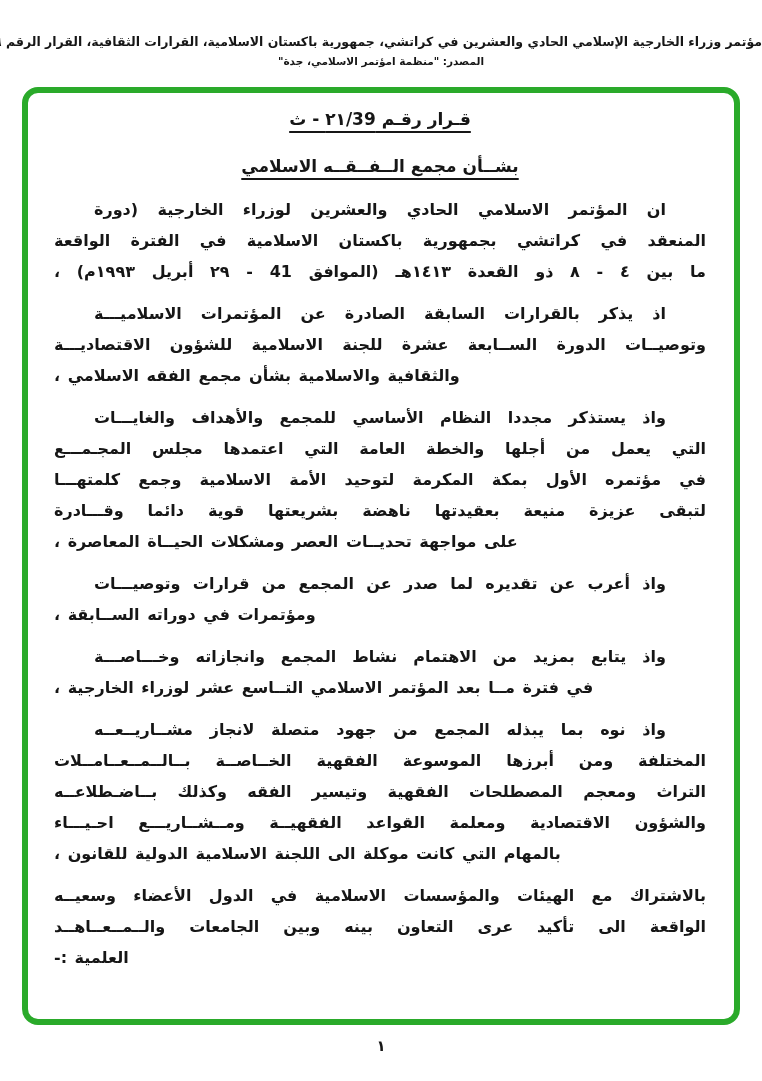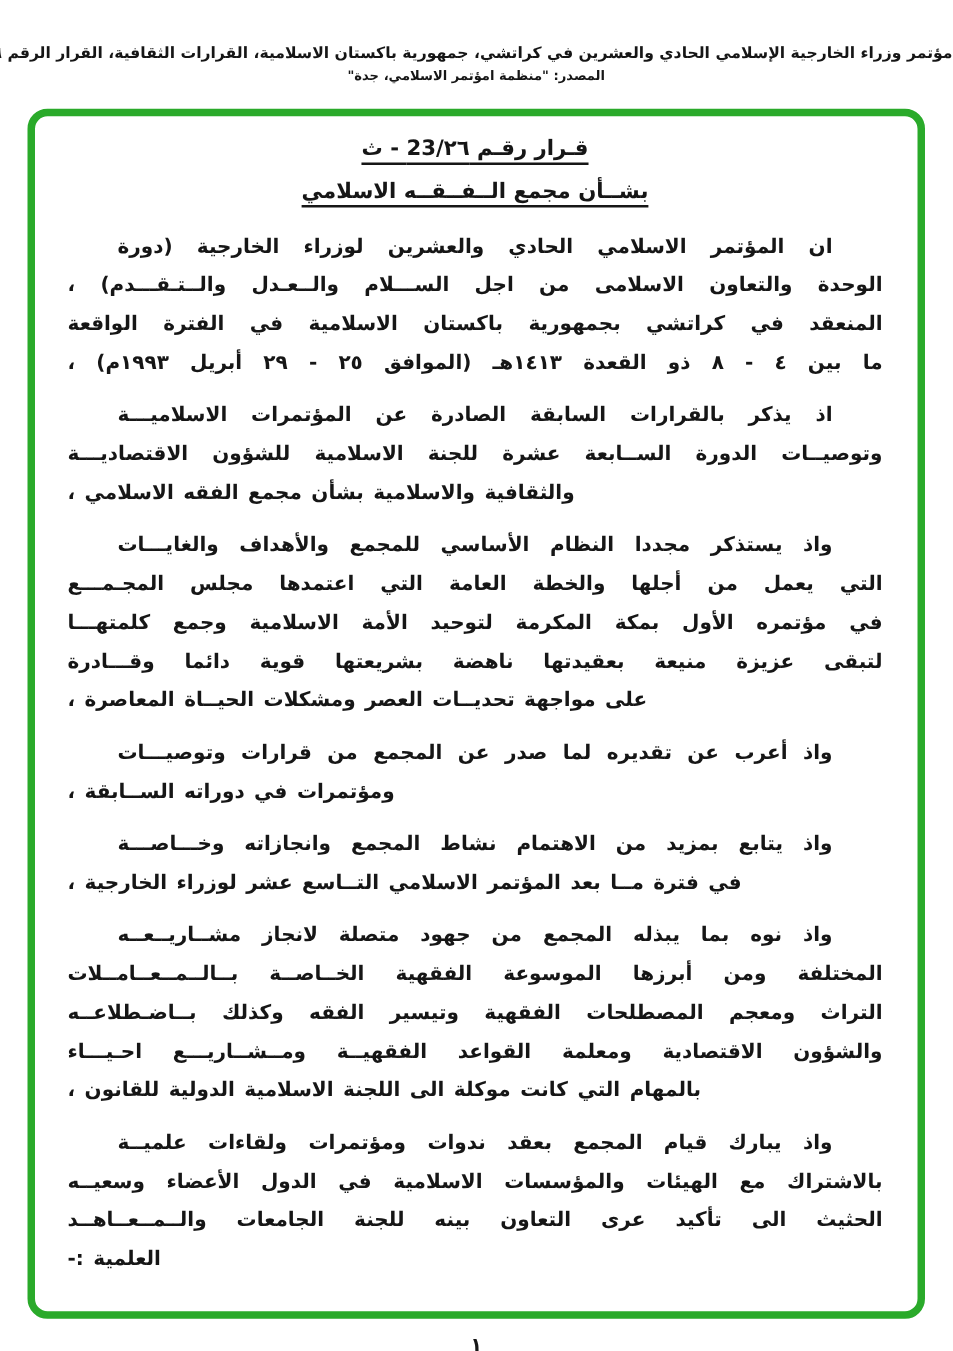--- a/index.html
+++ b/index.html
@@ -48,21 +48,21 @@
   .res-title, .res-subtitle {
     text-align: center;
     font-size: 17px;
     font-weight: bold;
     text-decoration: underline;
     text-decoration-thickness: 1.5px;
     text-underline-offset: 6px;
     line-height: 24px;
   }
   .res-title { margin-top: 6px; }
-  .res-subtitle { margin-top: 10px; }
+  .res-subtitle { margin-top: 23px; }
   
   .res-body {
     margin-top: 16px;
     font-size: 16px;
     font-weight: bold;
   }
   .para { margin: 0 0 11px 0; }
   .line {
     line-height: 31px;
     text-align: justify;
@@ -90,33 +90,32 @@
 
 <div class="page">
 
   <div class="doc-header">
     <div class="conference-line">مؤتمر وزراء الخارجية الإسلامي الحادي والعشرين في كراتشي، جمهورية باكستان الاسلامية، القرارات الثقافية، القرار الرقم ٢١/٢٦ث</div>
     <div class="source-line">المصدر: "منظمة امؤتمر الاسلامي، جدة"</div>
   </div>
 
   <div class="frame">
 
-    <div class="res-title">قـرار رقـم 23/٢٦ - ث</div>
+    <div class="res-title">قـرار رقـم ٢١/39 - ث</div>
 
     <div class="res-subtitle">بشــأن مجمع الــفــقــه الاسلامي</div>
 
     <div class="res-body">
 
       <div class="para">
         <div class="line first">
           <span class="lead"></span><span>ان المؤتمر الاسلامي الحادي والعشرين لوزراء الخارجية (دورة</span>
         </div>
-        <div class="line">الوحدة والتعاون الاسلامى من اجل الســـلام والــعـدل والــتـقـــدم) ،</div>
         <div class="line">المنعقد في كراتشي بجمهورية باكستان الاسلامية في الفترة الواقعة</div>
-        <div class="line">ما بين ٤ - ٨ ذو القعدة ١٤١٣هـ (الموافق ٢٥ - ٢٩ أبريل ١٩٩٣م) ،</div>
+        <div class="line">ما بين ٤ - ٨ ذو القعدة ١٤١٣هـ (الموافق 41 - ٢٩ أبريل ١٩٩٣م) ،</div>
       </div>
 
       <div class="para">
         <div class="line first">
           <span class="lead">اذ يذكر</span><span> بالقرارات السابقة الصادرة عن المؤتمرات الاسلاميـــة</span>
         </div>
         <div class="line">وتوصيــات الدورة الســابعة عشرة للجنة الاسلامية للشؤون الاقتصاديـــة</div>
         <div class="line last">والثقافية والاسلامية بشأن مجمع الفقه الاسلامي ،</div>
       </div>
 
@@ -148,25 +147,22 @@
         <div class="line first">
           <span class="lead">واذ نوه</span><span> بما يبذله المجمع من جهود متصلة لانجاز مشــاريــعــه</span>
         </div>
         <div class="line">المختلفة ومن أبرزها الموسوعة الفقهية الخــاصــة بــالــمــعــامــلات</div>
         <div class="line">التراث ومعجم المصطلحات الفقهية وتيسير الفقه وكذلك بــاضـطلاعــه</div>
         <div class="line">والشؤون الاقتصادية ومعلمة القواعد الفقهيــة ومــشــاريـــع احـيـــاء</div>
         <div class="line last">بالمهام التي كانت موكلة الى اللجنة الاسلامية الدولية للقانون ،</div>
       </div>
 
       <div class="para">
-        <div class="line first">
-          <span class="lead">واذ يبارك</span><span> قيام المجمع بعقد ندوات ومؤتمرات ولقاءات علميــة</span>
-        </div>
         <div class="line">بالاشتراك مع الهيئات والمؤسسات الاسلامية في الدول الأعضاء وسعيــه</div>
-        <div class="line">الحثيث الى تأكيد عرى التعاون بينه للجنة الجامعات والــمــعــاهــد</div>
+        <div class="line">الواقعة الى تأكيد عرى التعاون بينه وبين الجامعات والــمــعــاهــد</div>
         <div class="line last">العلمية :-</div>
       </div>
 
     </div>
   </div>
 
   <div class="page-number">١</div>
 
 </div>
 

